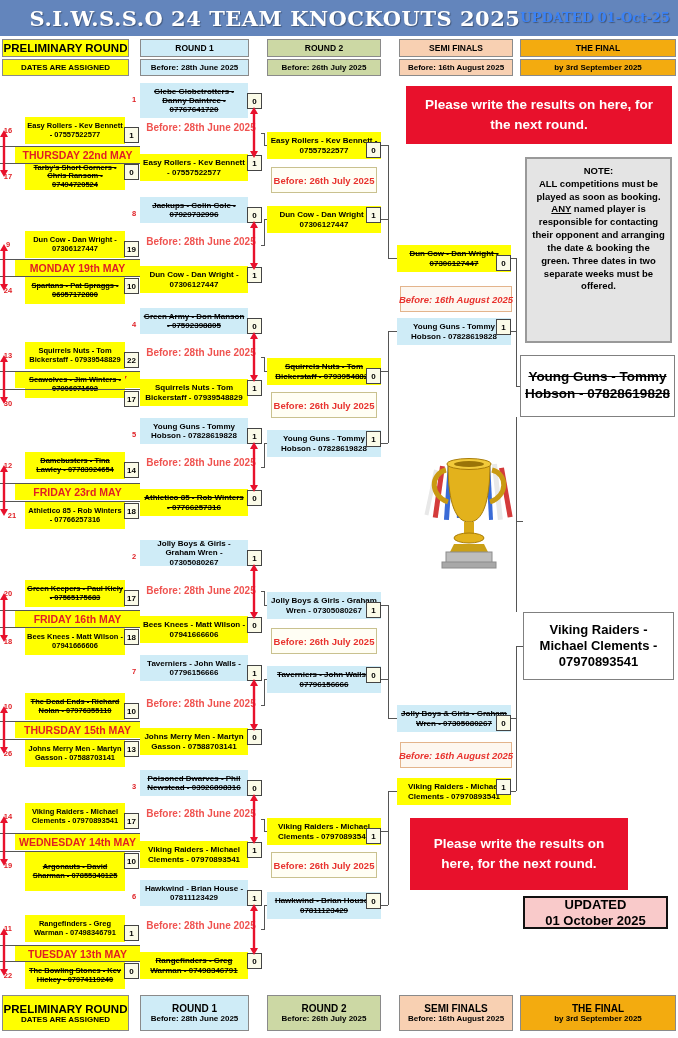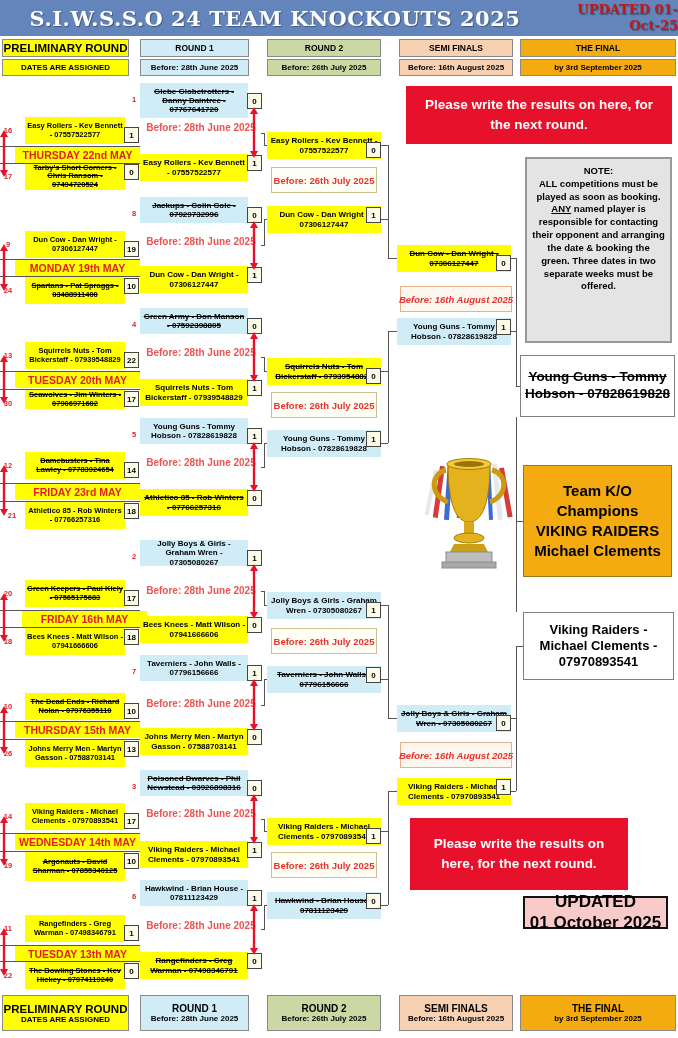--- a/index.html
+++ b/index.html
@@ -43,31 +43,31 @@
            padding:6px 5px;font-size:9.5px;font-weight:bold;text-align:center;line-height:1.35;color:#000;}
   .u{text-decoration:underline;}
   .finbox{position:absolute;box-sizing:border-box;background:#fff;border:1px solid #808080;
           display:flex;align-items:center;justify-content:center;text-align:center;
           font-weight:bold;padding:2px 4px;line-height:1.25;color:#000;}
   .champs{position:absolute;box-sizing:border-box;background:#f3ab0f;border:1px solid #9a7a20;
           display:flex;flex-direction:column;align-items:center;justify-content:center;text-align:center;
           font-weight:bold;font-size:15px;line-height:1.35;color:#000;}
   .updbox{position:absolute;box-sizing:border-box;background:#f9caca;border:2px solid #111;
           display:flex;flex-direction:column;align-items:center;justify-content:center;
-          font-weight:bold;font-size:17px;line-height:1.2;color:#000;}
+          font-weight:bold;font-size:13px;line-height:1.2;color:#000;}
   .ft{position:absolute;box-sizing:border-box;border:1px solid #8a8a8a;display:flex;flex-direction:column;
       align-items:center;justify-content:center;font-weight:bold;color:#000;text-align:center;}
   .ft .l1{font-size:10px;}
   .ft .l2{font-size:8px;}
   #topbar{position:absolute;left:0;top:0;width:678px;height:36px;background:#6385bc;}
   #title{position:absolute;left:40px;top:3px;width:470px;height:30px;display:flex;align-items:center;
          justify-content:center;color:#fff;font-family:"DejaVu Serif",serif;font-weight:bold;
          font-size:21px;letter-spacing:.5px;text-shadow:1px 1px 1px rgba(0,0,0,.35);white-space:nowrap;}
-  #updated{position:absolute;left:512px;top:1px;width:166px;height:34px;display:flex;flex-direction:column;
-           align-items:flex-end;justify-content:center;color:#b91c1c;font-family:"DejaVu Serif",serif;
+  #updated{position:absolute;left:512px;top:1px;width:166px;height:34px;display:flex;flex-direction:row;
+           align-items:center;justify-content:center;color:#3b82f6;font-family:"DejaVu Serif",serif;
            font-weight:bold;font-size:13px;line-height:1.2;text-shadow:1px 1px 1px rgba(0,0,0,.35);}
 </style>
 </head>
 <body>
 
 <div id="sheet">
 
   <div id="topbar"></div>
   <div id="title">S.I.W.S.S.O 24 TEAM KNOCKOUTS 2025</div>
   <div id="updated">
@@ -103,37 +103,37 @@
   <div class="h" style="left:0;top:163px;width:140px"></div>
 
   <div class="bx blue w108 st" style="left:140px;top:197px;height:26px">Jackups - Colin Cole - 07929732996</div>
   <div class="sc" style="left:247px;top:207px">0</div>
   <div class="seed" style="left:127px;top:209px">8</div>
   <div class="bef" style="left:142px;top:234px">Before: 28th June 2025</div>
   <div class="bx yellow w100" style="left:25px;top:231px;height:27px">Dun Cow - Dan Wright - 07306127447</div>
   <div class="sc" style="left:124px;top:241px">19</div>
   <div class="seed" style="left:1px;top:240px">9</div>
   <div class="day" style="left:15px;top:260px">MONDAY 19th MAY</div>
-  <div class="bx yellow w100 st" style="left:25px;top:277px;height:27px">Spartans - Pat Spraggs - 03488911400</div>
+  <div class="bx yellow w100 st" style="left:25px;top:277px;height:27px">Spartans - Pat Spraggs - 06957172800</div>
   <div class="sc" style="left:124px;top:278px">10</div>
   <div class="seed" style="left:1px;top:286px">24</div>
   <div class="bx yellow w108" style="left:140px;top:266px;height:27px">Dun Cow - Dan Wright - 07306127447</div>
   <div class="sc" style="left:247px;top:267px">1</div>
   <div class="h" style="left:0;top:259px;width:140px"></div>
   <div class="h" style="left:0;top:276px;width:140px"></div>
 
   <div class="bx blue w108 st" style="left:140px;top:308px;height:26px">Green Army - Don Manson - 07592398805</div>
   <div class="sc" style="left:247px;top:318px">0</div>
   <div class="seed" style="left:127px;top:320px">4</div>
   <div class="bef" style="left:142px;top:345px">Before: 28th June 2025</div>
   <div class="bx yellow w100" style="left:25px;top:342px;height:27px">Squirrels Nuts - Tom Bickerstaff - 07939548829</div>
   <div class="sc" style="left:124px;top:352px">22</div>
   <div class="seed" style="left:1px;top:351px">13</div>
   <div class="day" style="left:15px;top:372px">TUESDAY 20th MAY</div>
-  <div class="bx yellow w100 st" style="left:25px;top:390px;height:19px">Seawolves - Jim Winters - 07906971602</div>
+  <div class="bx yellow w100 st" style="left:25px;top:371px;height:27px">Seawolves - Jim Winters - 07906971602</div>
   <div class="sc" style="left:124px;top:391px">17</div>
   <div class="seed" style="left:1px;top:399px">30</div>
   <div class="bx yellow w108" style="left:140px;top:379px;height:27px">Squirrels Nuts - Tom Bickerstaff - 07939548829</div>
   <div class="sc" style="left:247px;top:380px">1</div>
   <div class="h" style="left:0;top:371px;width:140px"></div>
   <div class="h" style="left:0;top:389px;width:140px"></div>
 
   <div class="bx blue w108" style="left:140px;top:418px;height:26px">Young Guns - Tommy Hobson - 07828619828</div>
   <div class="sc" style="left:247px;top:428px">1</div>
   <div class="seed" style="left:127px;top:430px">5</div>
@@ -150,21 +150,21 @@
   <div class="h" style="left:0;top:483px;width:140px"></div>
   <div class="h" style="left:0;top:501px;width:140px"></div>
 
   <div class="bx blue w108" style="left:140px;top:540px;height:26px">Jolly Boys &amp; Girls - Graham Wren - 07305080267</div>
   <div class="sc" style="left:247px;top:550px">1</div>
   <div class="seed" style="left:127px;top:552px">2</div>
   <div class="bef" style="left:142px;top:583px">Before: 28th June 2025</div>
   <div class="bx yellow w100 st" style="left:25px;top:580px;height:27px">Green Keepers - Paul Kiely - 07565175683</div>
   <div class="sc" style="left:124px;top:590px">17</div>
   <div class="seed" style="left:1px;top:589px">20</div>
-  <div class="day" style="left:22px;top:611px">FRIDAY 16th MAY</div>
+  <div class="day" style="left:15px;top:611px">FRIDAY 16th MAY</div>
   <div class="bx yellow w100" style="left:25px;top:628px;height:27px">Bees Knees - Matt Wilson - 07941666606</div>
   <div class="sc" style="left:124px;top:629px">18</div>
   <div class="seed" style="left:1px;top:637px">18</div>
   <div class="bx yellow w108" style="left:140px;top:616px;height:27px">Bees Knees - Matt Wilson - 07941666606</div>
   <div class="sc" style="left:247px;top:617px">0</div>
   <div class="h" style="left:0;top:610px;width:140px"></div>
   <div class="h" style="left:0;top:627px;width:140px"></div>
 
   <div class="bx blue w108" style="left:140px;top:655px;height:26px">Taverniers - John Walls - 07796156666</div>
   <div class="sc" style="left:247px;top:665px">1</div>
@@ -183,21 +183,21 @@
   <div class="h" style="left:0;top:739px;width:140px"></div>
 
   <div class="bx blue w108 st" style="left:140px;top:770px;height:26px">Poisoned Dwarves - Phil Newstead - 03926898316</div>
   <div class="sc" style="left:247px;top:780px">0</div>
   <div class="seed" style="left:127px;top:782px">3</div>
   <div class="bef" style="left:142px;top:806px">Before: 28th June 2025</div>
   <div class="bx yellow w100" style="left:25px;top:803px;height:27px">Viking Raiders - Michael Clements - 07970893541</div>
   <div class="sc" style="left:124px;top:813px">17</div>
   <div class="seed" style="left:1px;top:812px">14</div>
   <div class="day" style="left:15px;top:834px">WEDNESDAY 14th MAY</div>
-  <div class="bx yellow w100 st" style="left:25px;top:852px;height:29px">Argonauts - David Sharman - 07855340125</div>
+  <div class="bx yellow w100 st" style="left:25px;top:852px;height:39px">Argonauts - David Sharman - 07855340125</div>
   <div class="sc" style="left:124px;top:853px">10</div>
   <div class="seed" style="left:1px;top:861px">19</div>
   <div class="bx yellow w108" style="left:140px;top:841px;height:27px">Viking Raiders - Michael Clements - 07970893541</div>
   <div class="sc" style="left:247px;top:842px">1</div>
   <div class="h" style="left:0;top:833px;width:140px"></div>
   <div class="h" style="left:0;top:851px;width:140px"></div>
 
   <div class="bx blue w108" style="left:140px;top:880px;height:26px">Hawkwind - Brian House - 07811123429</div>
   <div class="sc" style="left:247px;top:890px">1</div>
   <div class="seed" style="left:127px;top:892px">6</div>
@@ -274,26 +274,20 @@
     <path d="M30 16 C30 56 38 74 51 74 C64 74 72 56 72 16 Z" fill="#e3b21c" stroke="#a87c08" stroke-width="1"></path>
     <ellipse cx="51" cy="16" rx="22" ry="5.5" fill="#f2ca3a" stroke="#a87c08" stroke-width="1"></ellipse>
     <ellipse cx="51" cy="16" rx="15" ry="3" fill="#9a7408"></ellipse>
     <rect x="46" y="74" width="10" height="13" fill="#d8a816"></rect>
     <ellipse cx="51" cy="90" rx="15" ry="5" fill="#e3b21c" stroke="#a87c08" stroke-width="1"></ellipse>
     <path d="M36 96 L66 96 L70 104 L32 104 Z" fill="#caa017"></path>
     <rect x="28" y="104" width="46" height="12" fill="#bdbdbd" stroke="#8c8c8c" stroke-width="1"></rect>
     <rect x="24" y="114" width="54" height="6" fill="#a8a8a8" stroke="#8c8c8c" stroke-width="1"></rect>
   </svg>
 
-  <div class="champs" style="left:523px;top:465px;width:149px;height:112px">
-    <span>Team K/O</span>
-    <span>Champions</span>
-    <span>VIKING RAIDERS</span>
-    <span>Michael Clements</span>
-  </div>
 
   <div class="finbox" style="left:523px;top:612px;width:151px;height:68px;font-size:13px">Viking Raiders - Michael Clements - 07970893541</div>
 
   <div class="redbox" style="left:410px;top:818px;width:218px;height:72px">Please write the results on here, for the next round.</div>
 
   <div class="updbox" style="left:523px;top:896px;width:145px;height:33px">
     <span>UPDATED</span>
     <span>01 October 2025</span>
   </div>
 

